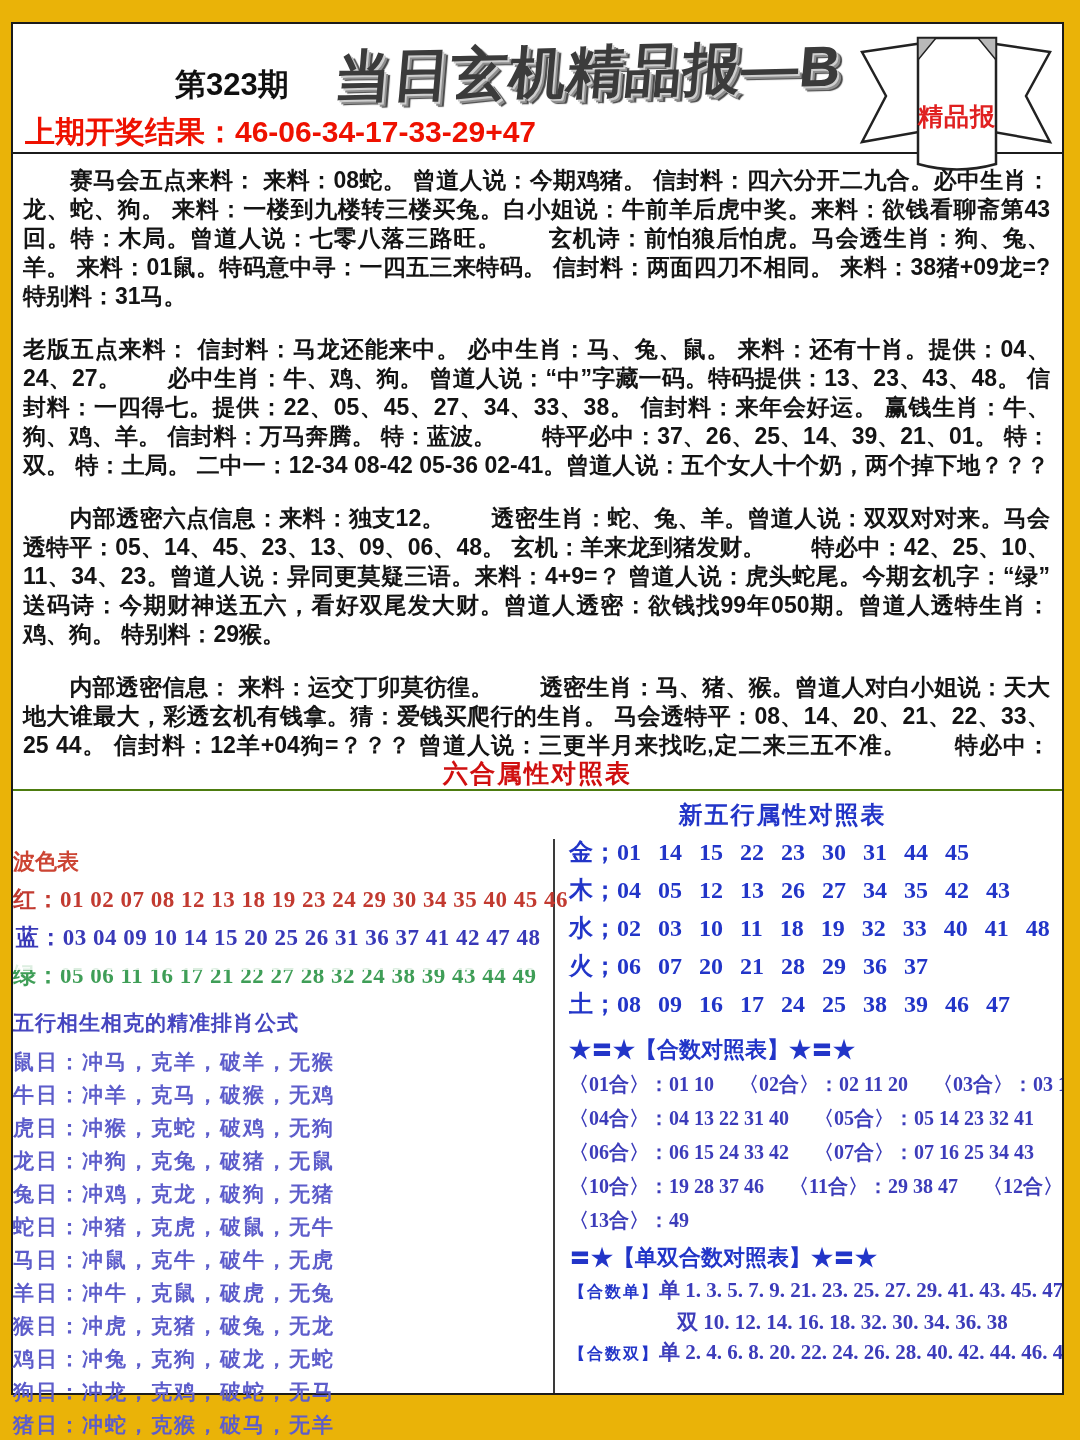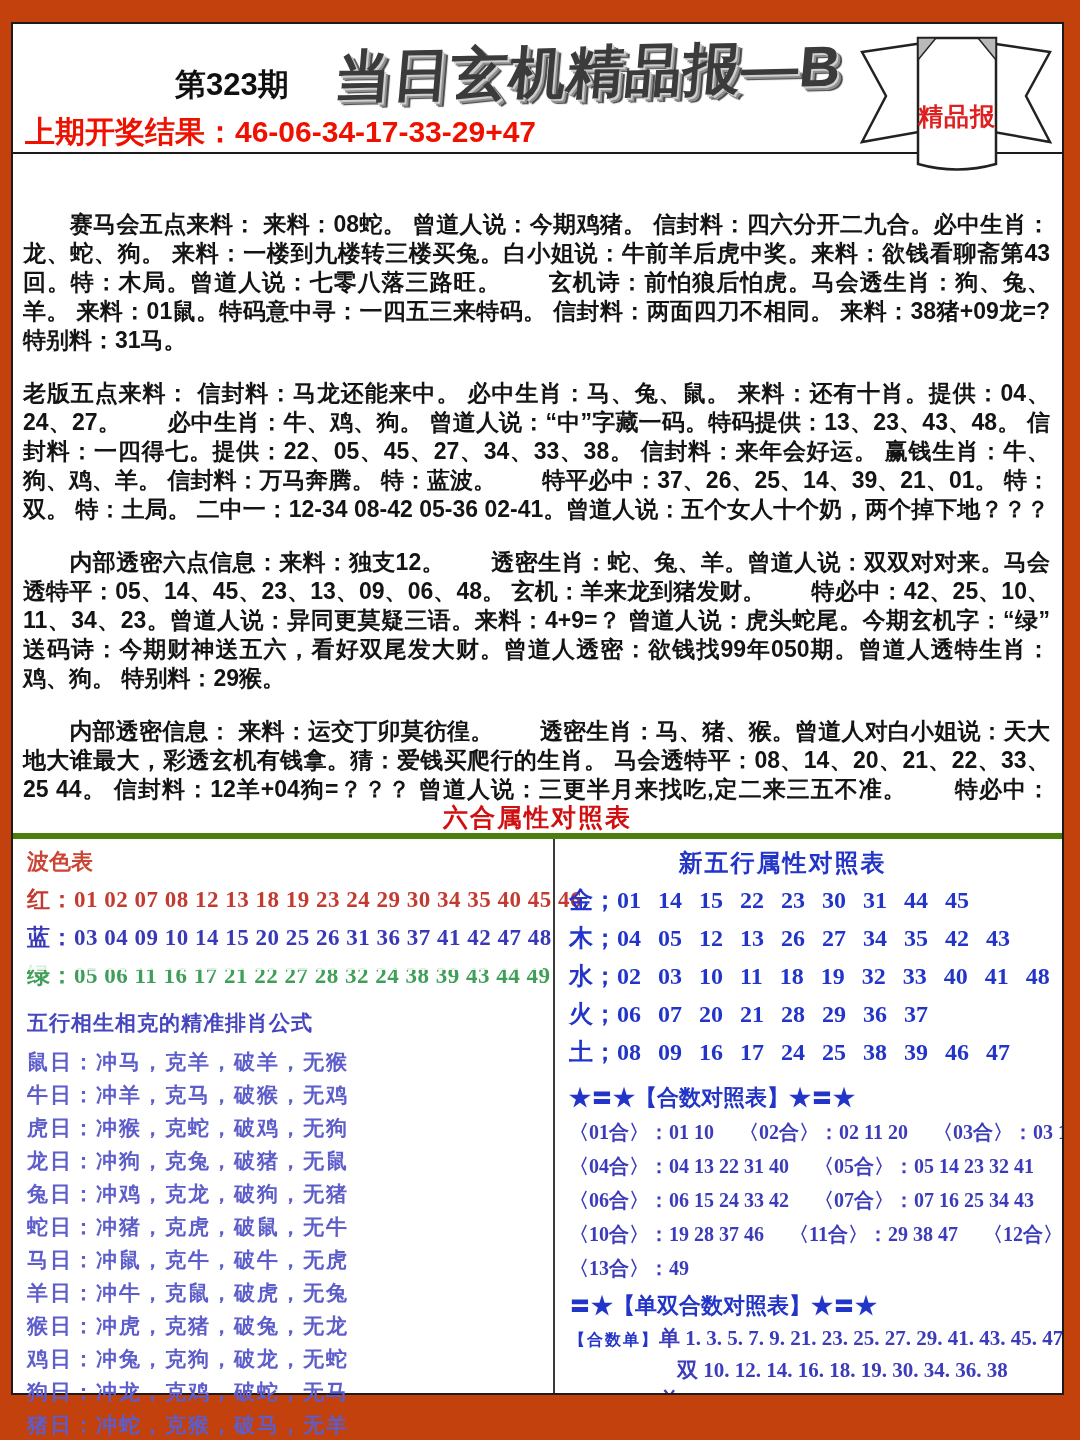--- a/index.html
+++ b/index.html
@@ -1,44 +1,44 @@
 <!DOCTYPE html>
 <html><head>
 <meta charset="utf-8">
 <style>
   * { margin:0; padding:0; box-sizing:border-box; }
   html,body { width:1080px; height:1440px; background:#fefefe; font-family:"Liberation Sans",sans-serif; }
-  .page { position:relative; width:1080px; height:1440px; overflow:hidden; background:#c2410c;text-decoration:underline; }
+  .page { position:relative; width:1080px; height:1440px; overflow:hidden; background:#eab308;text-decoration:underline; }
   .frame { position:absolute; left:11px; top:22px; width:1053px; height:1373px; border:2px solid #1b1b1b; background:#fff; display:flex; flex-direction:column; }
 
   
   .header { position:relative; flex:0 0 130px; border-bottom:2px solid #1b1b1b; }
   .issue { position:absolute; left:162px; top:40px; font-size:31px; font-weight:bold; color:#101010; }
   .title3d { position:absolute; left:295px; top:10px; width:560px; text-align:center; white-space:nowrap;
              font-size:57px; font-weight:900; color:#3b3b3b; letter-spacing:1px;
              transform:skewX(-6deg) rotate(-1.2deg);
              text-shadow:2px 2px 0 #cfcfcf, 4px 4px 0 #8e8e8e, 6px 5px 1px #474747; }
   .ribbon { position:absolute; right:6px; top:2px; width:200px; height:152px; z-index:3; }
   .ribbon svg { display:block; }
   .ribbon-label { position:absolute; left:62px; top:74px; width:78px; text-align:center;
                   font-size:25px; font-weight:bold; color:#e02020; letter-spacing:1px; }
   .result { position:absolute; left:12px; top:88px; font-size:30px; font-weight:bold; color:#ee1100; white-space:nowrap; }
 
   
-  .paras { flex:0 0 603px; padding:12px 12px 0 10px; overflow:hidden;margin-top:44px; }
+  .paras { flex:0 0 603px; padding:12px 12px 0 10px; overflow:hidden; }
   .para { margin:0 0 24px 0; font-size:23px; font-weight:bold; color:#141414;
           line-height:29px; text-align:justify; white-space:pre-wrap; }
 
   
-  .band { flex:0 0 34px; border-bottom:6px solid #4d7c0f; text-align:center; }
+  .band { flex:0 0 34px; border-bottom:2px solid #4d7c0f; text-align:center; }
   .band-title { display:inline-block; font-size:25px; font-weight:bold; color:#d01010; line-height:32px; letter-spacing:2px; }
 
   
   .cols { flex:1 1 auto; display:flex; min-height:0; }
-  .col-left { width:542px; border-right:2px solid #3a3a3a; padding:8px 10px 0 14px; }
+  .col-left { width:542px; border-right:2px solid #3a3a3a; padding:8px 10px 0 0;margin-top:48px; }
   .col-right { flex:1; padding:4px 6px 4px 14px; overflow:hidden; }
 
   .bose-title { font-size:22px; font-weight:bold; color:#cc4433; font-family:"Liberation Serif",serif; }
   .bose-row { margin-top:7px; font-size:23px; font-weight:bold; font-family:"Liberation Serif",serif; white-space:nowrap; letter-spacing:0.5px; }
   .wave-red   { color:#c23a30; }
   .wave-blue  { color:#3939b8;text-align:center; }
   .wave-green { color:#3f9e57; }
   .green-row { position:relative; }
   .green-row::after { content:""; position:absolute; left:0; top:-1px; width:100%; height:11px; background:rgba(255,255,255,0.82); }
 
@@ -146,21 +146,21 @@
         <div class="hesu-row">〈01合〉：01 10 　〈02合〉：02 11 20 　〈03合〉：03 12 21 30</div>
         <div class="hesu-row">〈04合〉：04 13 22 31 40 　〈05合〉：05 14 23 32 41</div>
         <div class="hesu-row">〈06合〉：06 15 24 33 42 　〈07合〉：07 16 25 34 43</div>
         <div class="hesu-row">〈10合〉：19 28 37 46 　〈11合〉：29 38 47 　〈12合〉：39 48</div>
         <div class="hesu-row">〈13合〉：49</div>
 
         <div class="ds-title">〓★【单双合数对照表】★〓★</div>
         <div class="ds-line">
           <span class="ds-label">【合数单】</span><span>单 1. 3. 5. 7. 9. 21. 23. 25. 27. 29. 41. 43. 45. 47. 49.</span>
         </div>
-        <div class="ds-line ds-line2">双 10. 12. 14. 16. 18. 19. 30. 34. 36. 38</div>
+        <div class="ds-line ds-line2">双 10. 12. 14. 16. 18. 32. 30. 34. 36. 38</div>
         <div class="ds-line">
           <span class="ds-label">【合数双】</span><span>单 2. 4. 6. 8. 20. 22. 24. 26. 28. 40. 42. 44. 46. 48</span>
         </div>
 
       </div>
 
     </div>
   </div>
 </div>
 

